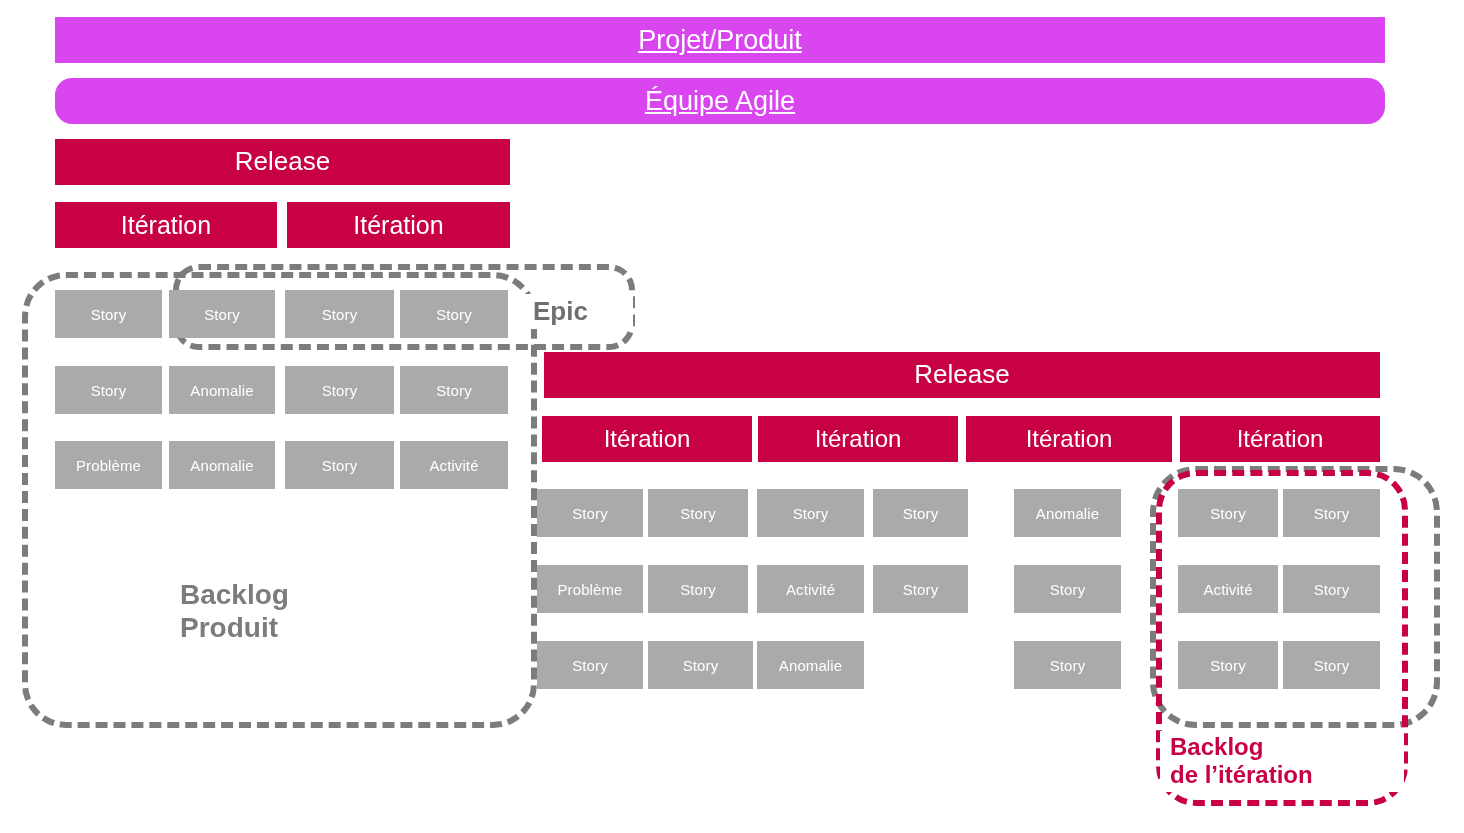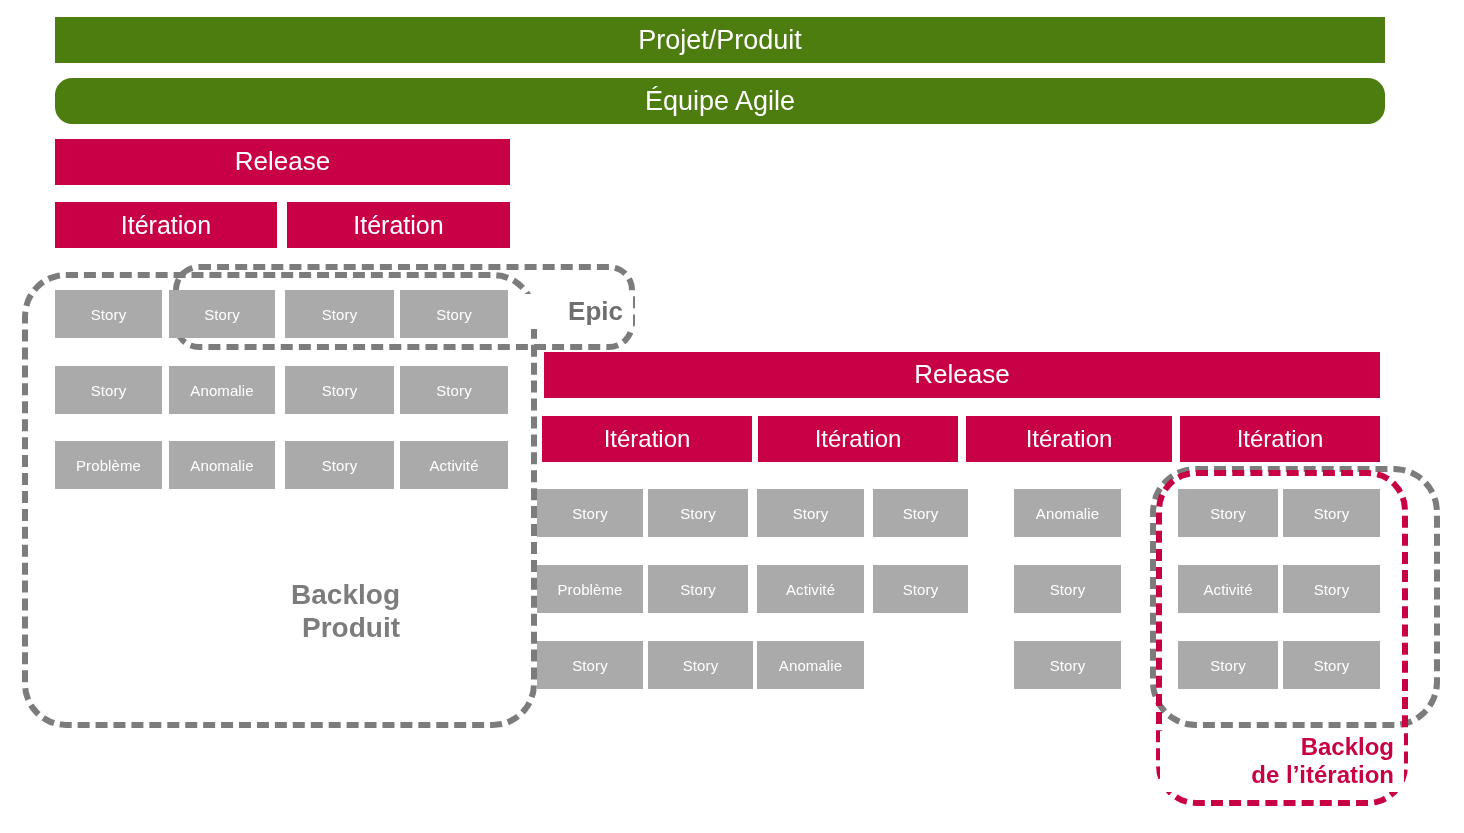--- a/index.html
+++ b/index.html
@@ -26,21 +26,21 @@
   
   .bar {
     display: flex;
     align-items: center;
     justify-content: center;
     color: #ffffff;
     text-align: center;
     line-height: 1.05;
     white-space: nowrap;
   }
-  .bar-blue   { background: #4d7c0f; }
+  .bar-blue   { background: #d946ef; text-decoration: underline; }
   .bar-crimson{ background: #c80046; }
 
   .t-head  { font-size: 27px; font-weight: 400; }
   .t-rel   { font-size: 26px; font-weight: 400; }
   .t-iter  { font-size: 25px; font-weight: 400; }
   .t-iter-s{ font-size: 24px; font-weight: 400; }
 
   
   .card {
     background: #aaaaaa;
@@ -59,21 +59,21 @@
     border-style: dashed;
     background: transparent;
     pointer-events: none;
   }
   .frame-grey    { border: 6px dashed #7c7c7c; }
   .frame-crimson { border: 6px dashed #c80046; }
 
   
   .label {
     position: absolute;
-    text-align: right;
+    text-align: left;
     line-height: 1.18;
     white-space: pre-line;
   }
   .label-epic {
     color: #6f6f6f;
     font-size: 26px;
     font-weight: 700;
   }
   .label-backlog-produit {
     color: #7c7c7c;

